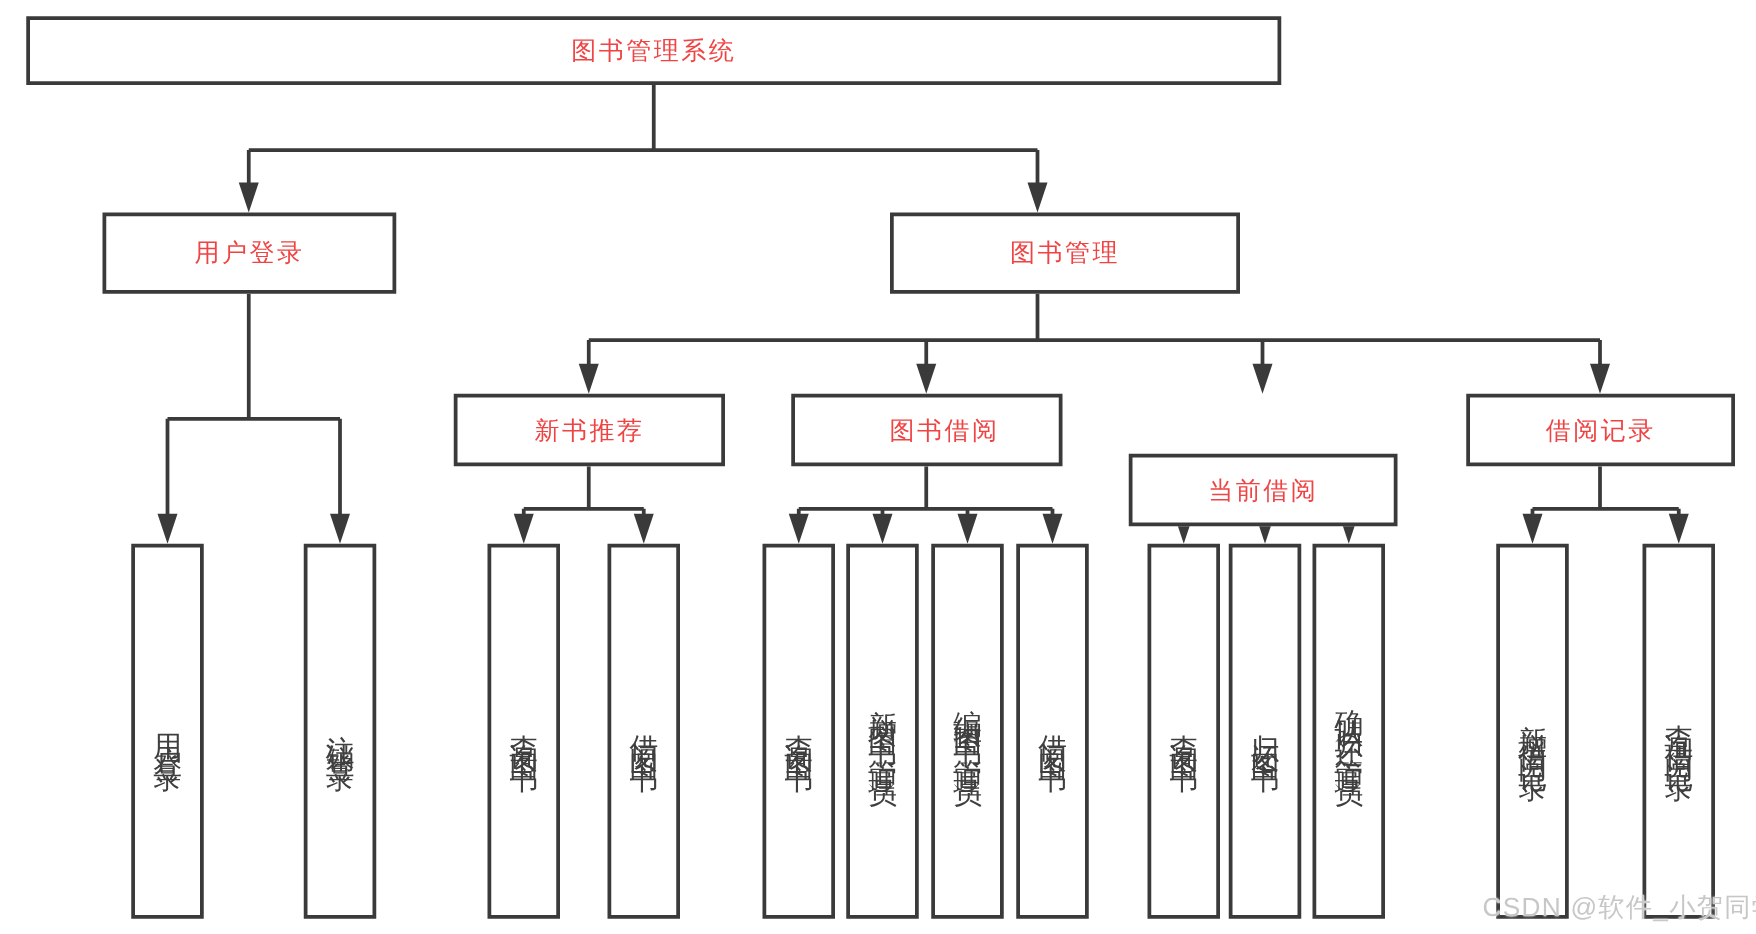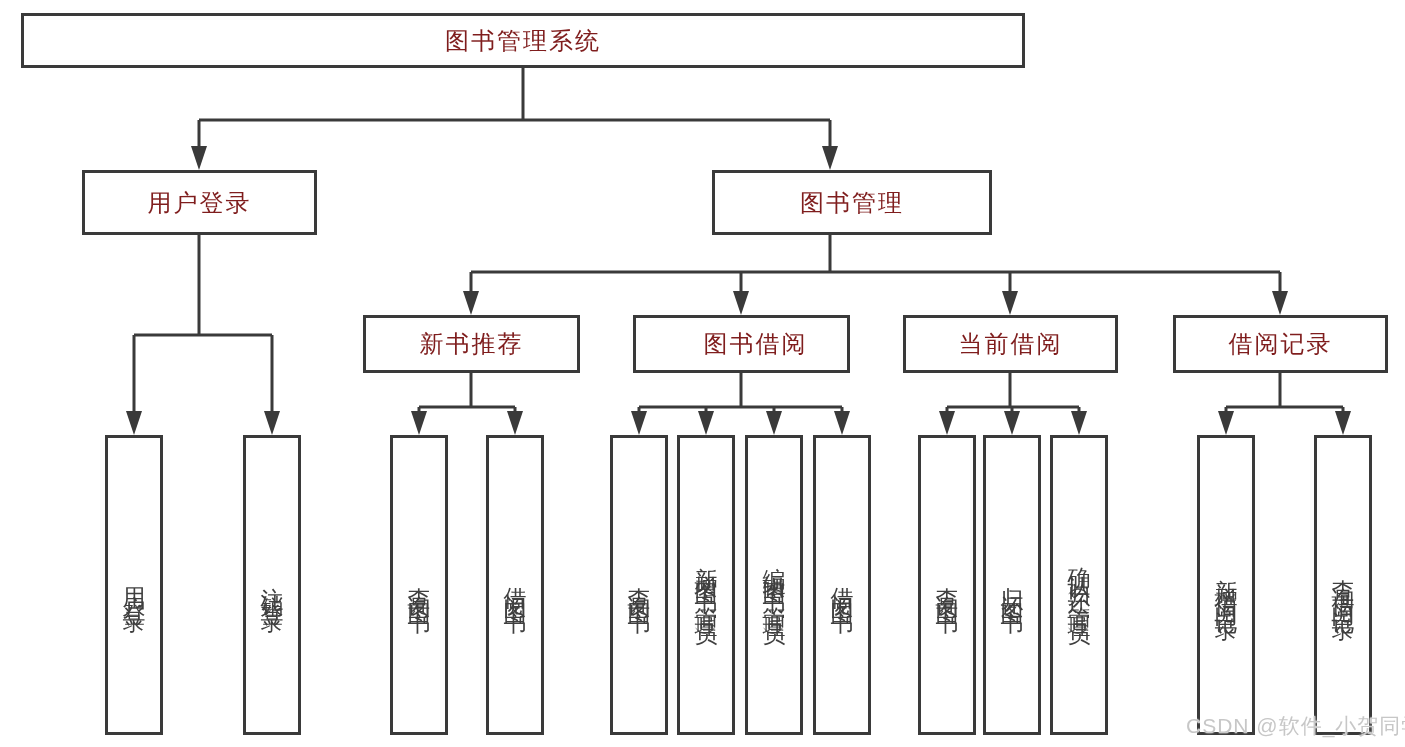--- a/index.html
+++ b/index.html
@@ -25,22 +25,22 @@
     position: absolute;
     box-sizing: border-box;
     background: #ffffff;
     border: 3px solid #3a3a3a;
     display: flex;
     align-items: center;
     justify-content: center;
     z-index: 2;
   }
   .hlabel {
-    font-size: 24px;
-    color: #7f1d1d;
+    font-size: 20px;
+    color: #ef4444;
     letter-spacing: 2px;
     white-space: nowrap;
   }
   .vlabel {
     writing-mode: vertical-rl;
     text-orientation: mixed;
     font-size: 23px;
     color: #3f3f3f;
     letter-spacing: 8px;
     line-height: 1;
@@ -110,21 +110,21 @@
   <div class="box lvl2-b">
     <span class="hlabel">图书管理</span>
   </div>
 
   <div class="box lvl3" style="left:363px;justify-content:center;">
     <span class="hlabel">新书推荐</span>
   </div>
   <div class="box lvl3" style="left:633px;padding-left:28px;">
     <span class="hlabel">图书借阅</span>
   </div>
-  <div class="box lvl3" style="left:903px;width:215px;">
+  <div class="box lvl3" style="left:903px;width:215px;margin-top:48px;">
     <span class="hlabel">当前借阅</span>
   </div>
   <div class="box lvl3" style="left:1173px;width:215px;">
     <span class="hlabel">借阅记录</span>
   </div>
 
   <div class="box leaf" style="left:105px;">
     <span class="vlabel">用户登录</span>
   </div>
   <div class="box leaf" style="left:243px;">

